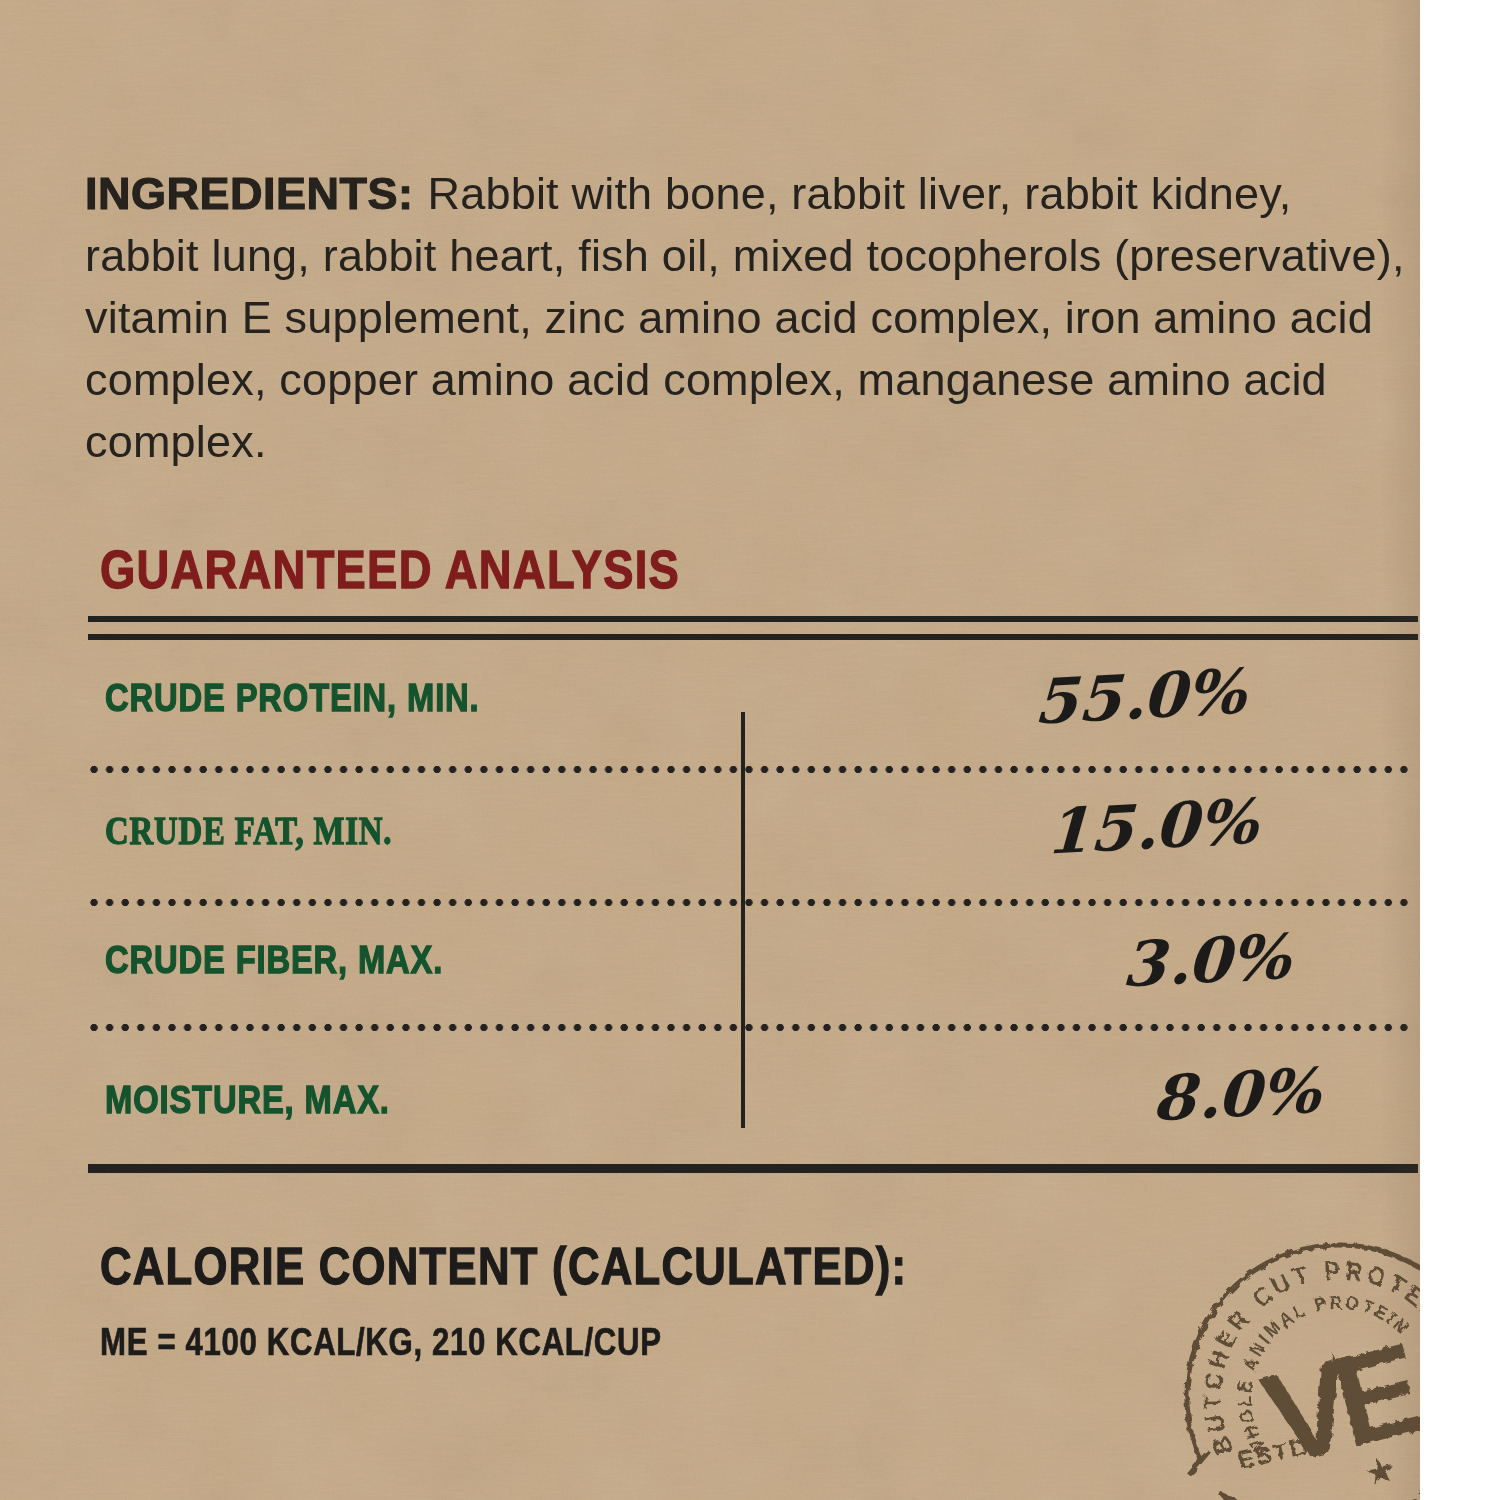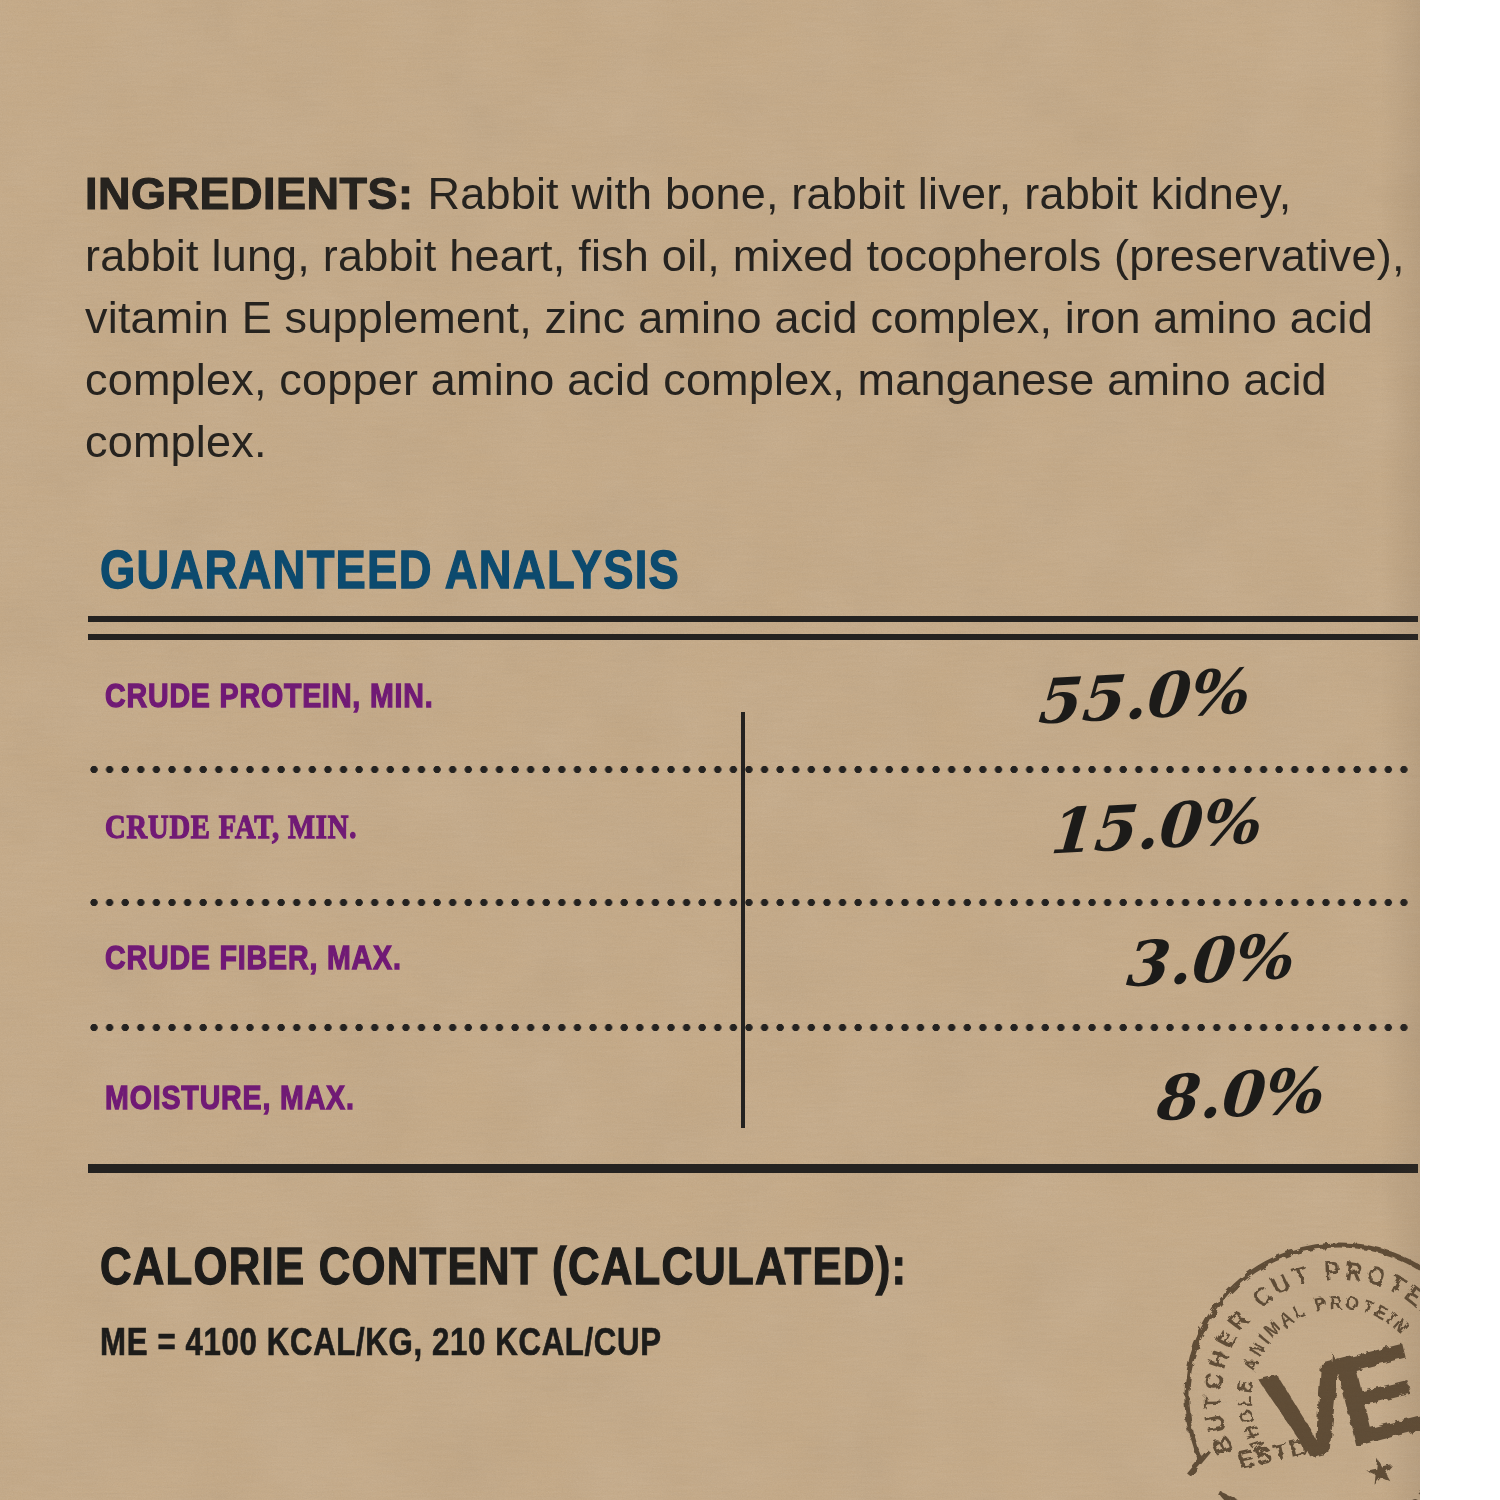--- a/index.html
+++ b/index.html
@@ -20,32 +20,32 @@
   .ingredients{
     position:absolute;left:85px;top:118px;width:1320px;
     font-size:45px;line-height:62px;color:#26231f;letter-spacing:.2px;
   }
   .ingredients .ing-label{
     font-weight:700;-webkit-text-stroke:1.1px currentColor;margin-right:14px;letter-spacing:.5px;
   }
 
   .ga-title{
     position:absolute;left:100px;top:538px;
-    font-size:54px;font-weight:700;letter-spacing:1.5px;color:#0c4a6e;
+    font-size:54px;font-weight:700;letter-spacing:1.5px;color:#7f1d1d;
   }
   .rule{position:absolute;left:88px;width:1330px;background:#242220;}
   .rule-a{top:616px;height:6px;}
   .rule-b{top:634px;height:6px;}
   .rule-bottom{top:1164px;height:9px;}
 
   .v-divider{position:absolute;left:741px;top:712px;width:4px;height:416px;background:#242220;}
 
   .row-label{
     position:absolute;left:105px;
-    font-size:34px;font-weight:700;letter-spacing:1px;color:#701a75;
+    font-size:39px;font-weight:700;letter-spacing:1px;color:#14532d;
   }
   .row-value{
     position:absolute;left:1040px;width:300px;
     font-family:"DejaVu Serif", serif;font-style:italic;font-weight:700;
     font-size:62px;color:#1c1b19;white-space:nowrap;
   }
   .rv-skew{display:inline-block;transform:skewX(-8deg) rotate(-3deg);}
   .lbl-1{top:676px;} .lbl-2{top:808px;font-family:Liberation Serif, serif;} .lbl-3{top:938px;} .lbl-4{top:1078px;text-align:right;}
   .val-1{top:660px;margin-left:0;}
   .val-2{top:790px;margin-left:12px;}

